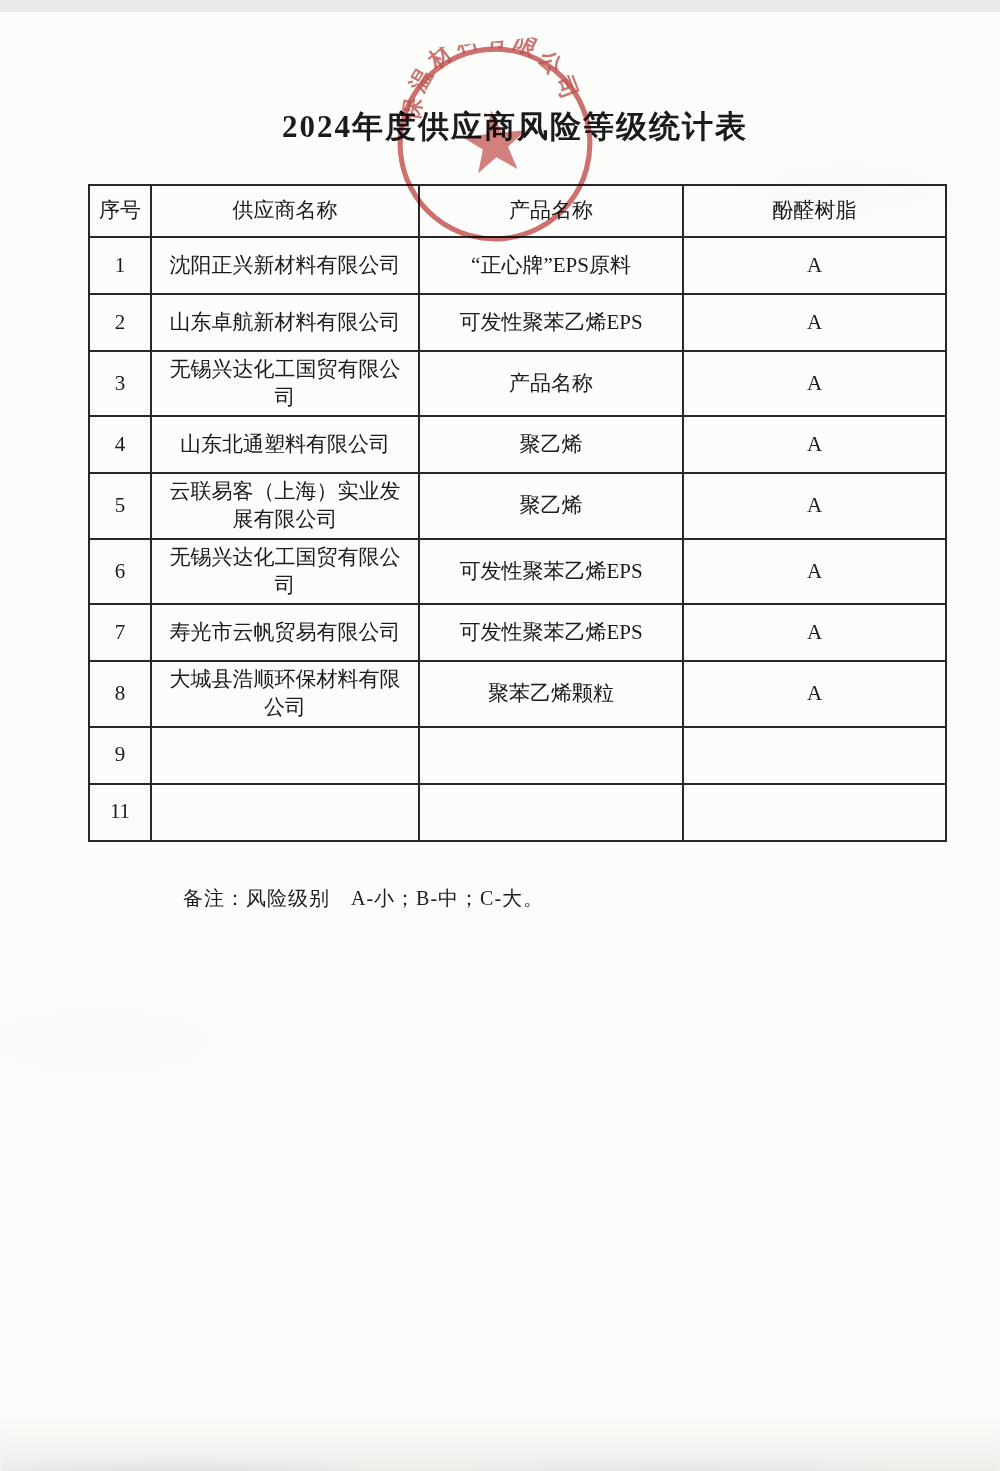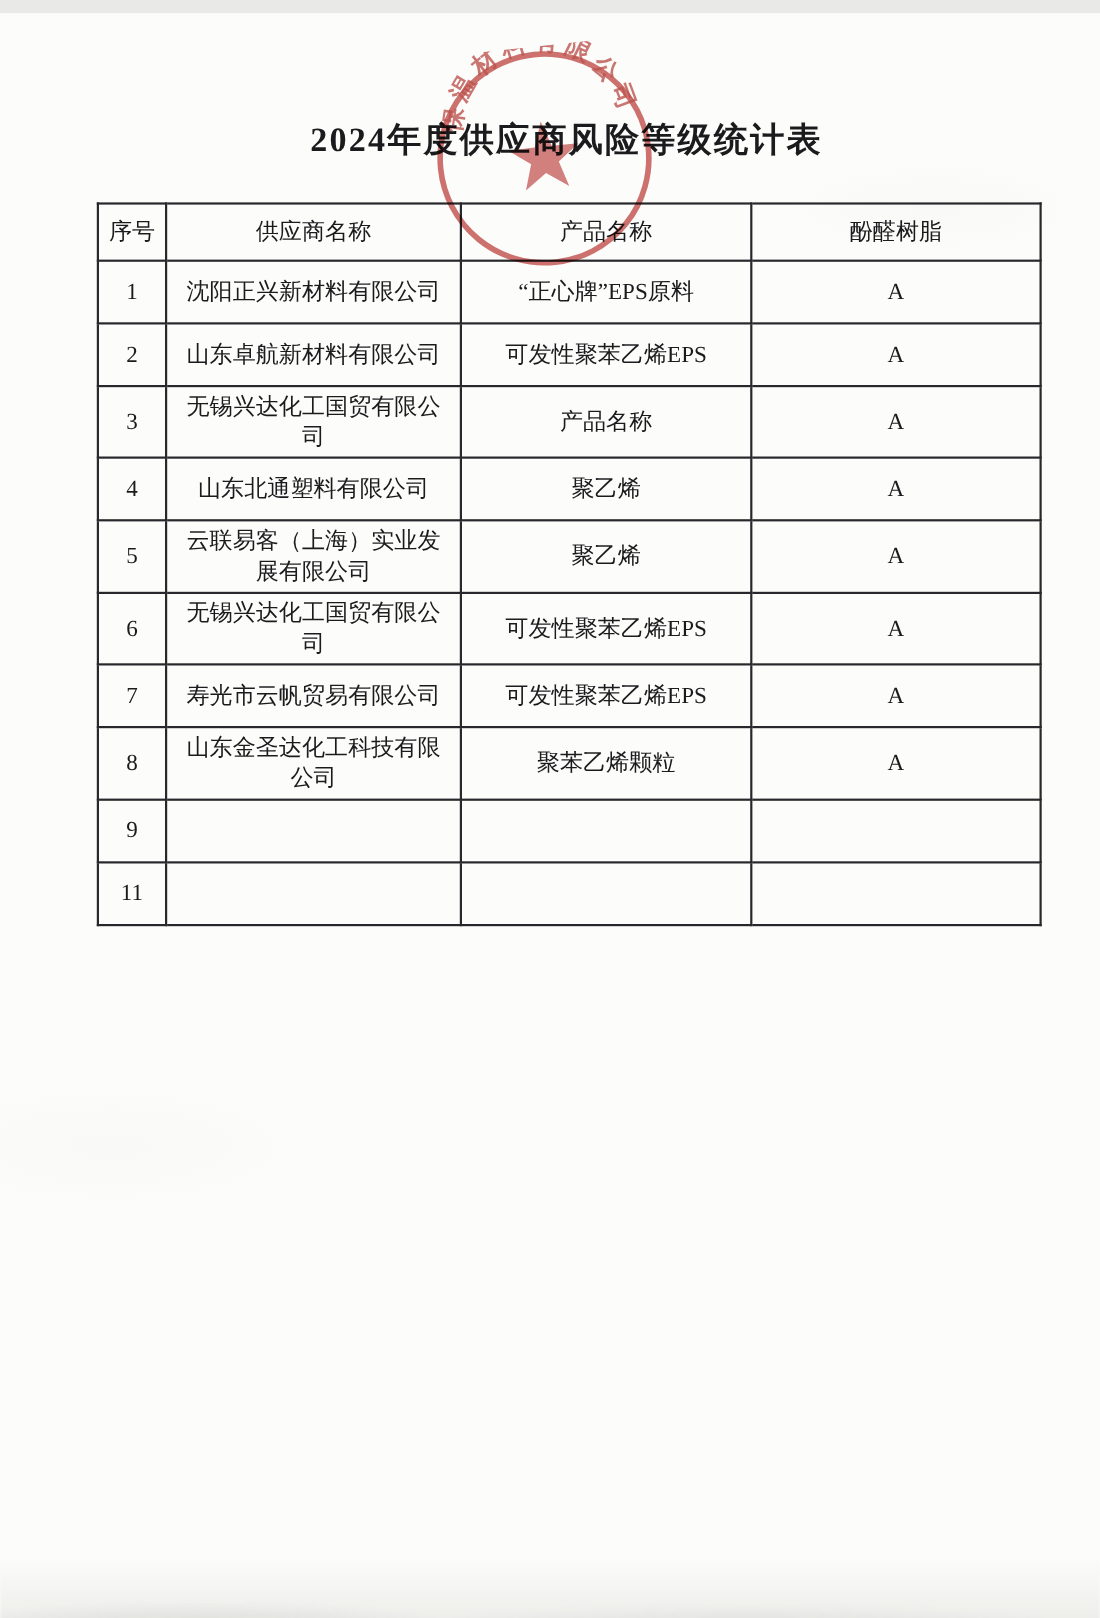--- a/index.html
+++ b/index.html
@@ -130,35 +130,36 @@
         <td>A</td>
       </tr>
       <tr>
         <td>7</td>
         <td>寿光市云帆贸易有限公司</td>
         <td>可发性聚苯乙烯EPS</td>
         <td>A</td>
       </tr>
       <tr>
         <td>8</td>
-        <td>山东金圣达化工科技有限公司</td>
+        <td>大城县浩顺环保材料有限公司</td>
         <td>聚苯乙烯颗粒</td>
         <td>A</td>
       </tr>
       <tr>
         <td>9</td>
         <td></td>
         <td></td>
         <td></td>
       </tr>
       <tr>
         <td>11</td>
         <td></td>
         <td></td>
         <td></td>
       </tr>
     </tbody>
   </table>
 
+  <div class="note">备注：风险级别　A-小；B-中；C-大。</div>
 
   <div class="bleed"></div>
 
 </div>
 
 </body></html>

